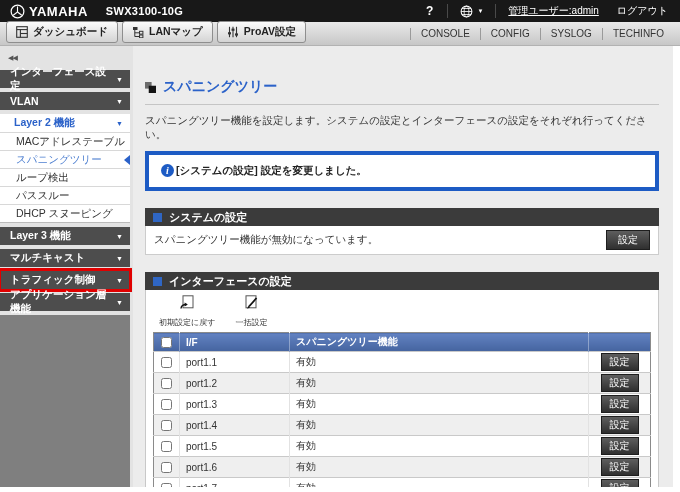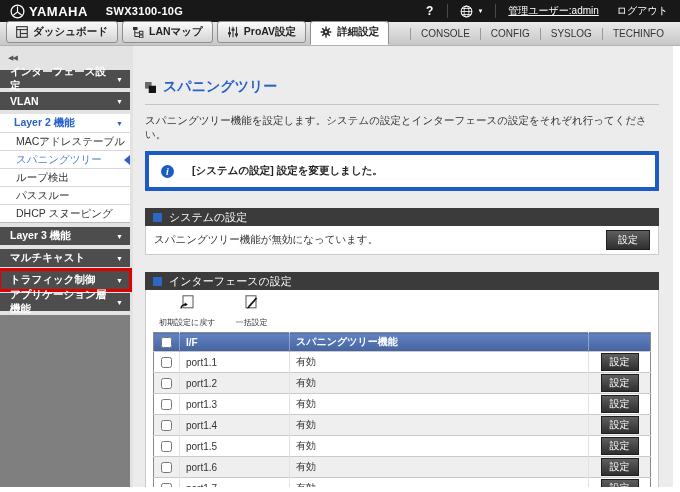--- a/index.html
+++ b/index.html
@@ -54,26 +54,26 @@
   .subitem.selected .sel-arrow { position:absolute; right:0; top:50%; margin-top:-5px; width:0; height:0; border-top:5px solid transparent; border-bottom:5px solid transparent; border-right:6px solid #2b62c9; }
   .filler { flex:1; background:#7f7f7f; width:130px; }
 
   
   .main { flex:1; background:#ececec; padding:32px 14px 0 12px; overflow:hidden; }
   .page-title { display:flex; align-items:center; gap:7px; margin-bottom:8px; }
   .page-title h1 { margin:0; font-size:14px; font-weight:bold; color:#2b62c9; }
   .rule { height:1px; background:#c5c5c5; margin-bottom:9px; }
   .desc { margin:0 0 9px 0; font-size:10.5px; color:#333; }
 
-  .notice { background:#fff; border:4px solid #1d5bc4; display:flex; align-items:flex-end; gap:18px; padding:9px 12px; margin-bottom:17px; }
+  .notice { background:#fff; border:4px solid #1d5bc4; display:flex; align-items:flex-start; gap:2px; padding:9px 12px; margin-bottom:17px; }
   .info-icon { flex:none; width:13px; height:13px; border-radius:50%; background:#1d5bc4; color:#fff; display:flex; align-items:center; justify-content:center; font-size:10px; font-weight:bold; font-family:"Liberation Serif",serif; }
   .info-icon::after { content:"i"; font-style:italic; }
   .notice-text { font-size:10.5px; font-weight:bold; color:#222; }
 
-  .sec-header { background:#3b3b3b; color:#fff; height:18px; display:flex; align-items:center; gap:7px; padding:0 8px; font-size:11px; font-weight:normal; }
+  .sec-header { background:#3b3b3b; color:#fff; height:18px; display:flex; align-items:center; gap:7px; padding:0 8px; font-size:11px; font-weight:bold; }
   .sec-sq { width:9px; height:9px; background:#2f66c4; flex:none; }
 
   .sys-row { background:#fff; border:1px solid #ccc; border-top:none; display:flex; align-items:center; justify-content:space-between; padding:4px 8px; margin-bottom:17px; }
   .sys-text { font-size:10.5px; color:#333; }
 
   .btn-dark { background:linear-gradient(#5e5e5e,#2f2f2f); color:#fff; border:1px solid #1e1e1e; border-radius:0; font-size:10px; padding:2px 11px; cursor:pointer; font-family:Liberation Mono, monospace; }
   .btn-dark.small { padding:1px 8px; }
 
   .panel { background:#fff; border:1px solid #c8c8c8; border-top:none; padding:0 7px 7px 7px; }
   .toolbar { display:flex; gap:20px; padding:5px 2px 4px 6px; }
@@ -154,37 +154,20 @@
       <g stroke="#333" stroke-width="1.1">
         <line x1="2.5" y1="0.8" x2="2.5" y2="11.2"></line>
         <line x1="6" y1="0.8" x2="6" y2="11.2"></line>
         <line x1="9.5" y1="0.8" x2="9.5" y2="11.2"></line>
       </g>
       <rect x="1" y="6.2" width="3" height="2.2" fill="#333"></rect>
       <rect x="4.5" y="2.6" width="3" height="2.2" fill="#333"></rect>
       <rect x="8" y="7.4" width="3" height="2.2" fill="#333"></rect>
     </svg>
     <span>ProAV設定</span>
-  </div>
-  <div class="tab active">
-    <svg width="12" height="12" viewBox="0 0 12 12">
-      <g stroke="#333" stroke-width="1.5">
-        <line x1="6" y1="0.6" x2="6" y2="3"></line>
-          <line x1="6" y1="9" x2="6" y2="11.4"></line>
-        <line x1="0.6" y1="6" x2="3" y2="6"></line>
-          <line x1="9" y1="6" x2="11.4" y2="6"></line>
-        <line x1="2.2" y1="2.2" x2="3.9" y2="3.9"></line>
-          <line x1="8.1" y1="8.1" x2="9.8" y2="9.8"></line>
-        <line x1="2.2" y1="9.8" x2="3.9" y2="8.1"></line>
-          <line x1="8.1" y1="3.9" x2="9.8" y2="2.2"></line>
-      </g>
-      <circle cx="6" cy="6" r="3.1" fill="#333"></circle>
-      <circle cx="6" cy="6" r="1.1" fill="#fff"></circle>
-    </svg>
-    <span>詳細設定</span>
   </div>
   <div class="top-links">
     <span class="tlink">CONSOLE</span>
     <span class="tlink">CONFIG</span>
     <span class="tlink">SYSLOG</span>
     <span class="tlink">TECHINFO</span>
   </div>
 </nav>
 
 <div class="content">

